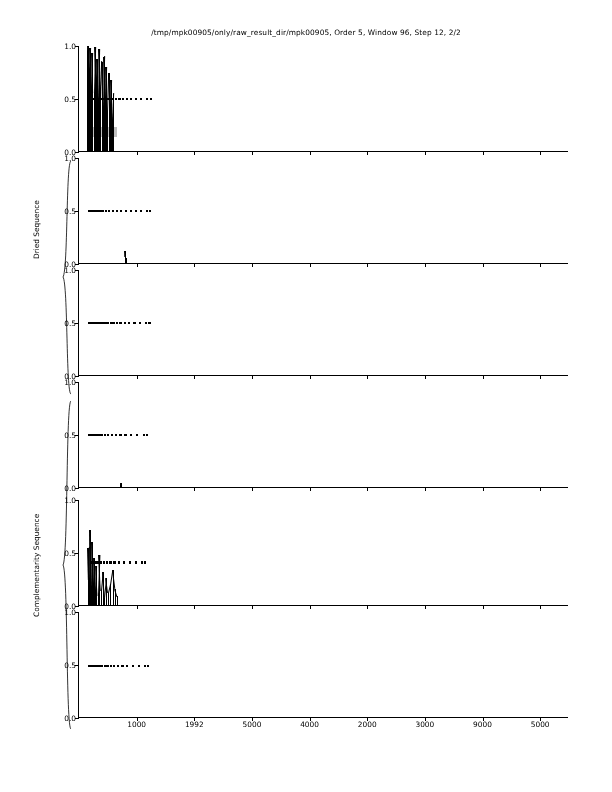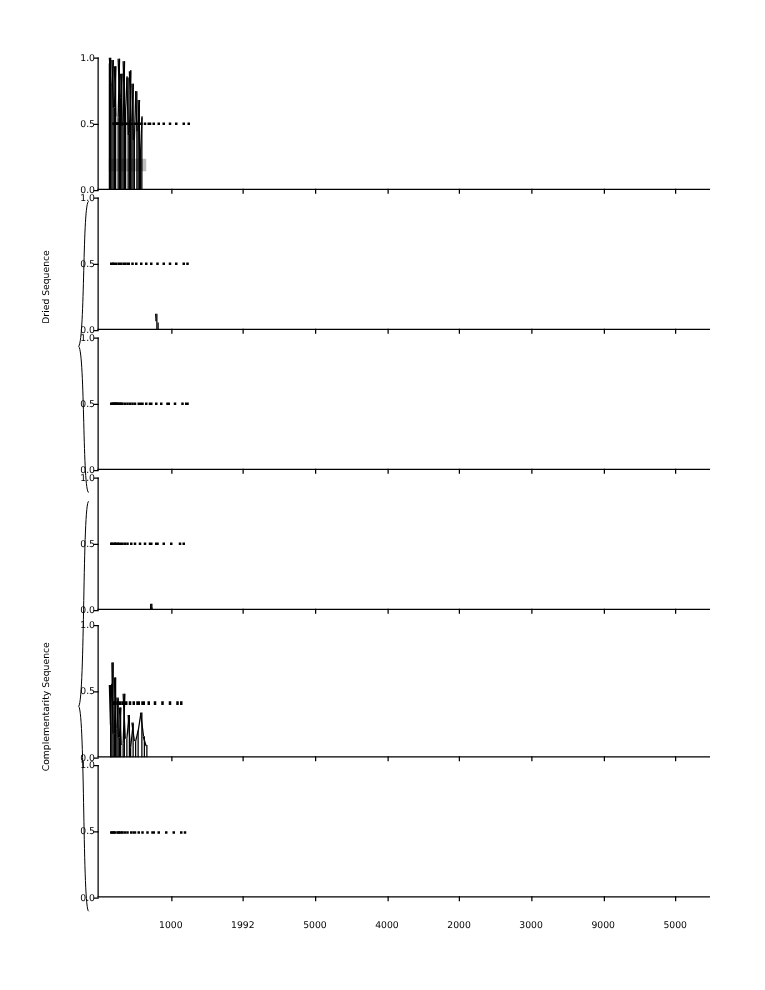--- a/index.html
+++ b/index.html
@@ -77,21 +77,21 @@
   .xtick {
     position: absolute;
     bottom: -4px;
     width: 0;
     height: 4px;
     border-left: 0.8px solid #000;
   }
   .xtick-label {
     position: absolute;
     top: 100%;
-    margin-top: 18px;
+    margin-top: 3px;
     transform: translateX(-50%);
     font-size: 7.4px;
     white-space: nowrap;
   }
   .xtick-wrap {
     position: absolute;
     bottom: 0;
     width: 0;
     height: 0;
   }
@@ -140,20 +140,21 @@
   .gray-box {
     position: absolute;
     background: #bfbfbf;
   }
 </style>
 </head>
 <body>
 
 <div class="page">
 
+  <div id="figure-title">/tmp/mpk00905/only/raw_result_dir/mpk00905, Order 5, Window 96, Step 12, 2/2</div>
 
   <div class="ylabel-group" id="ylabel-dried">Dried Sequence</div>
   <div class="ylabel-group" id="ylabel-comp">Complementarity Sequence</div>
 
   <div class="brace" style="top:160px;height:235px;">
     <svg width="10" height="235" viewBox="0 0 10 235" fill="none" stroke="#000" stroke-width="0.8">
       <path d="M9 1 C4 1 6 110 1 117 C6 124 4 234 9 234"></path>
     </svg>
   </div>
   <div class="brace" style="top:400px;height:330px;">

